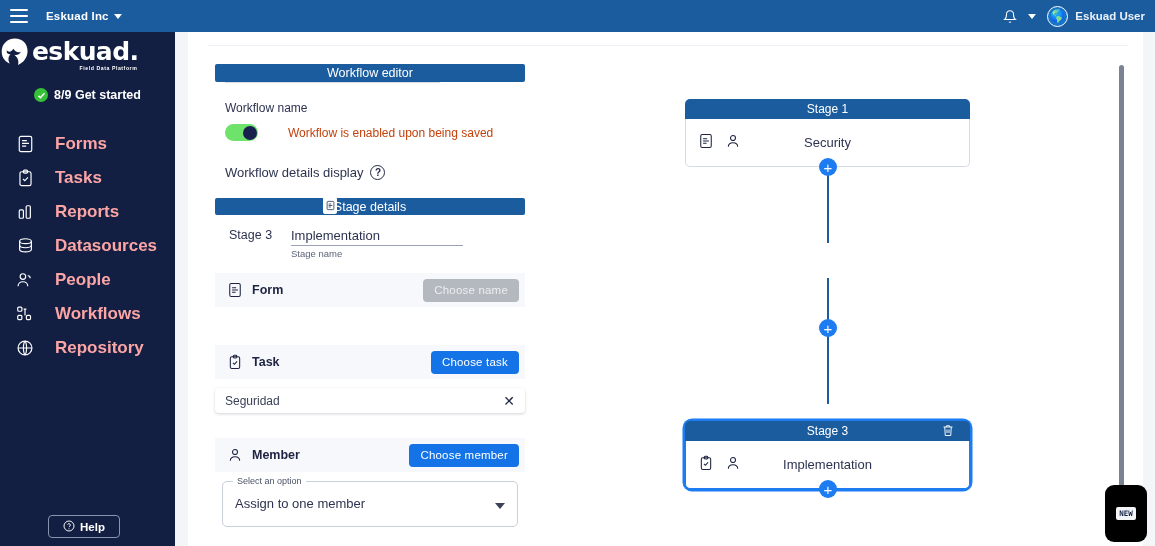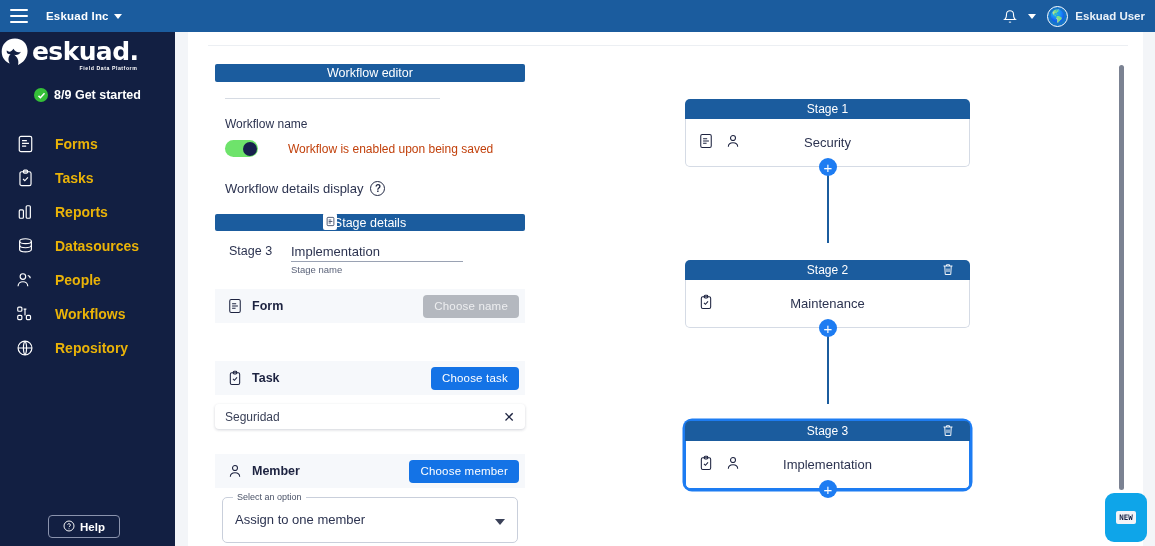--- a/index.html
+++ b/index.html
@@ -51,21 +51,21 @@
   .getstarted { margin-top: 17px; display:flex; align-items:center; justify-content:center;
       gap: 6px; cursor: pointer; }
   .gs-check { width: 14px; height: 14px; border-radius: 50%; background: #35c038;
       display:flex; align-items:center; justify-content:center; }
   .gs-text { color: #fff; font-size: 12.5px; font-weight: bold; }
 
   .nav { margin-top: 25px; }
   .nav-item { height: 34px; display: flex; align-items: center; padding-left: 14px;
       cursor: pointer; }
   .nav-icon { width: 22px; display:flex; align-items:center; justify-content:center; }
-  .nav-label { color:#eab308; font-size: 14px; font-weight: bold; margin-left: 19px; text-align: right; }
+  .nav-label { color:#fca5a5; font-size: 17px; font-weight: bold; margin-left: 19px; text-align: right; }
 
   .help-btn { position:absolute; bottom: 8px; left: 48px; width: 72px; height: 23px;
      border: 1.2px solid #8a93ad; border-radius: 4px; display:flex; align-items:center;
      justify-content:center; gap: 5px; cursor: pointer; }
   .help-btn span { color: #fff; font-size: 11.5px; font-weight: bold; }
 
   
   .content {
     position: absolute; top: 23px; left: 175px; width: 980px; height: 523px;
     background: #f3f5f8;
@@ -85,21 +85,21 @@
     display: flex; align-items: center; justify-content: center; position: relative;
     font-size: 12.5px;
   }
   .panel-header.tall { height: 17px; }
   .hdr-icon-badge {
     position: absolute; left: 108px; top: -1px; width: 14px; height: 17px;
     background: #fff; border-radius: 2px; display:flex; align-items:center;
     justify-content:center;
   }
 
-  .wf-body { padding-top: 16px; }
+  .wf-body { }
   .wf-name-line { width: 215px; height: 1px; background: #d6dbe3; margin-left: 10px; }
   .wf-name-label { margin-top: 18px; margin-left: 10px; font-size: 12px; color: #2c3350; }
 
   .toggle-row { margin-top: 9px; margin-left: 10px; display:flex; align-items:center; }
   .toggle { width: 33px; height: 17px; border-radius: 9px; background: #6ee36b;
      position: relative; cursor: pointer; }
   .toggle .knob { position:absolute; right: 1.5px; top: 1.5px; width: 14px; height: 14px;
      border-radius: 50%; background: #18214d; }
   .toggle-text { margin-left: 30px; font-size: 12px; color: #c2410c; }
 
@@ -167,22 +167,22 @@
      cursor: pointer; z-index: 5; }
   .connector { position: absolute; left: 142px; width: 2px; background: #1b5c9e; }
 
   
   .scrollbar-track { position:absolute; right: 17px; top: 42px; width: 9px;
       height: 450px; }
   .scrollbar-thumb { width: 5px; height: 425px; margin-left: 2px; background: #7b8292;
       border-radius: 3px; cursor: pointer; }
 
   
-  .new-widget { position: absolute; right: 8px; bottom: 4px; width: 42px; height: 49px;
-     background: #0ea5e9; border-radius: 9px; display:flex; align-items:center;
+  .new-widget { position: absolute; right: 8px; bottom: 4px; width: 42px; height: 57px;
+     background: #000000; border-radius: 9px; display:flex; align-items:center;
      justify-content:center; cursor:pointer; }
   .new-badge { background: #f2f4f8; color: #121f42; font-size: 7.5px; font-weight: bold;
      padding: 2px 3px; border-radius: 2px; font-family: "DejaVu Sans Mono", monospace; }
 </style>
 </head>
 <body>
 
 <div class="app">
 
   <div class="topbar">
@@ -441,43 +441,20 @@
                   <circle cx="12" cy="8" r="4.3"></circle>
                   <path d="M4 23c0-4.4 3.6-7 8-7s8 2.6 8 7"></path>
                 </svg>
               </span>
             </span>
             <span class="card-title">Security</span>
           </div>
         </div>
         <div class="plus-btn" style="top: 94px;">+</div>
 
-        <div class="stage-card" style="top: 196px;">
-          <div class="card-head">
-            <span>Stage 2</span>
-            <span class="trash">
-              <svg width="12" height="13" viewBox="0 0 24 26" fill="none" stroke="#ffffff" stroke-width="1.9">
-                <path d="M3 6h18M9 6V3.5h6V6M5.5 6l1 17h11l1-17"></path>
-                <path d="M10 11v7M14 11v7"></path>
-              </svg>
-            </span>
-          </div>
-          <div class="card-body">
-            <span class="card-icons">
-              <span>
-                <svg width="14" height="16" viewBox="0 0 24 26" fill="none" stroke="#1d2340" stroke-width="1.8">
-                  <rect x="4" y="4" width="16" height="20" rx="2.5"></rect>
-                  <rect x="9" y="1.5" width="6" height="4.5" rx="1.5"></rect>
-                  <path d="M8.5 14.5l2.5 2.5 4.5-5"></path>
-                </svg>
-              </span>
-            </span>
-            <span class="card-title">Maintenance</span>
-          </div>
-        </div>
         <div class="plus-btn" style="top: 255px;">+</div>
 
         <div class="stage-card selected" style="top: 357px;">
           <div class="card-head">
             <span>Stage 3</span>
             <span class="trash">
               <svg width="12" height="13" viewBox="0 0 24 26" fill="none" stroke="#ffffff" stroke-width="1.9">
                 <path d="M3 6h18M9 6V3.5h6V6M5.5 6l1 17h11l1-17"></path>
                 <path d="M10 11v7M14 11v7"></path>
               </svg>

